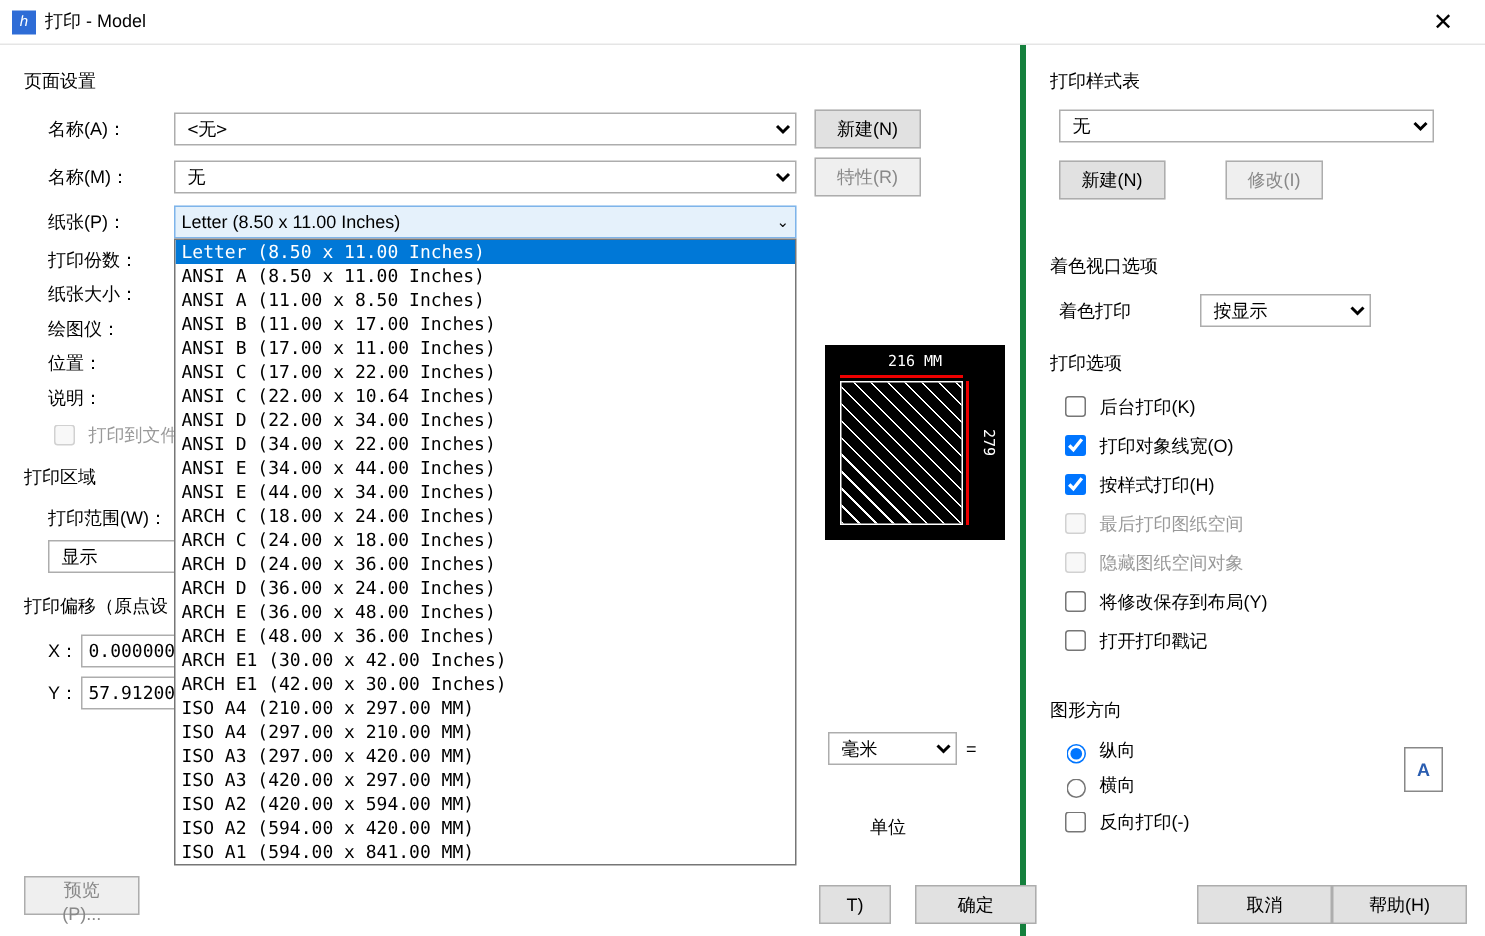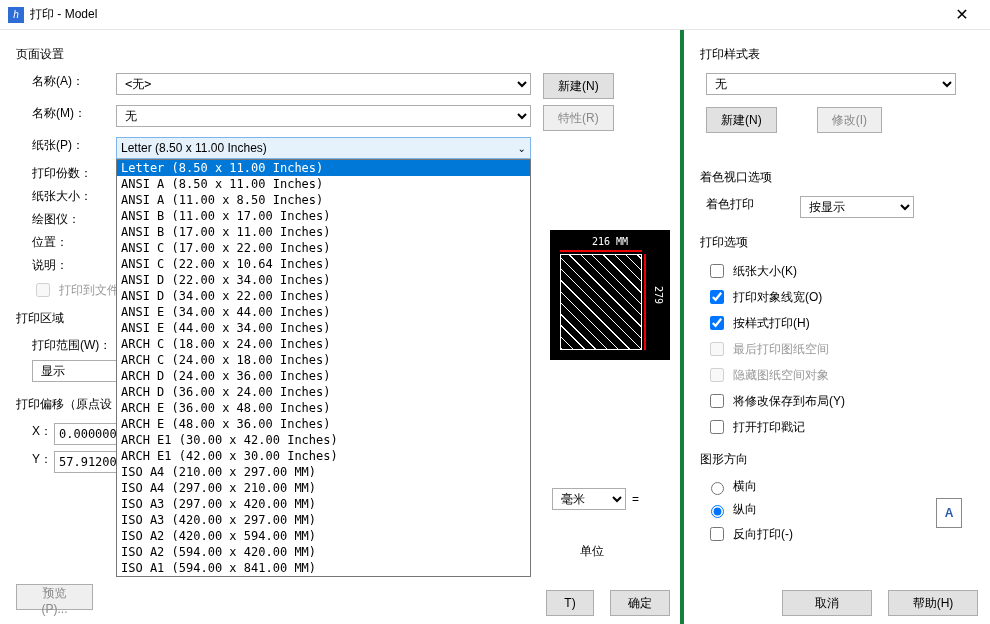--- a/index.html
+++ b/index.html
@@ -5,32 +5,32 @@
 * { box-sizing: border-box; font-family: "Microsoft YaHei", "Segoe UI", sans-serif; font-size: 12px; }
 body { margin: 0; background: #fff; width: 990px; height: 624px; overflow: hidden; position: relative; }
 .titlebar { height: 30px; display: flex; align-items: center; padding: 0 8px; border-bottom: 1px solid #e5e5e5; }
 .titlebar .icon { width: 16px; height: 16px; background: #2e6cd6; margin-right: 6px; display: flex; align-items: center; justify-content: center; color: #fff; font-style: italic; font-size: 10px; }
 .titlebar .title { flex: 1; }
 .titlebar .close { width: 40px; text-align: center; font-size: 16px; cursor: pointer; }
 .content { display: flex; height: calc(100% - 30px); }
 .left { width: 680px; padding: 12px 16px; position: relative; }
 .right { flex: 1; padding: 12px 16px; border-left: 4px solid #15803d; }
 .section-title { margin: 4px 0 10px 0; }
-.row { display: flex; align-items: flex-start; margin: 6px 0; }
+.row { display: flex; align-items: center; margin: 6px 0; }
 .label { width: 100px; padding-left: 16px; }
 select, input[type=text] { border: 1px solid #adadad; background: #fff; height: 22px; padding: 0 4px; font-family: "SimSun", monospace; font-size: 12px; }
 select { padding-right: 18px; }
 .btn { border: 1px solid #adadad; background: #e1e1e1; height: 26px; padding: 0 14px; cursor: pointer; }
 .btn:disabled { color: #888; background: #efefef; }
 .input-num { width: 78px; text-align: left; font-family: "SimSun", monospace; }
 .chk { margin: 6px 0; display: flex; align-items: center; gap: 6px; }
 .chk input { width: 14px; height: 14px; }
 .chk.disabled { color: #999; }
 .radio { margin: 6px 0; display: flex; align-items: center; gap: 6px; }
-.bottom-buttons { position: absolute; bottom: 8px; right: 12px; display: flex; gap: 16px; }
+.bottom-buttons { position: absolute; bottom: 8px; right: 12px; display: flex; }
 .bottom-buttons .btn { width: 90px; }
 .left-bottom-preview { position: absolute; bottom: 8px; left: 16px; }
 
 
 .paper-select-wrap { position: relative; }
 .paper-select-btn { width: 415px; height: 22px; border: 1px solid #7eb4ea; background: #e5f1fb; display: flex; align-items: center; padding: 0 4px; font-family: "SimSun", monospace; cursor: pointer; }
 .paper-select-btn .arrow { margin-left: auto; font-size: 10px; }
 .paper-list { position: absolute; top: 22px; left: 0; width: 415px; max-height: 420px; background: #fff; border: 1px solid #767676; z-index: 100; overflow-y: auto; }
 .paper-list-item { padding: 1px 4px; font-family: "SimSun", monospace; white-space: nowrap; cursor: pointer; }
 .paper-list-item.selected { background: #0078d7; color: #fff; }
@@ -166,34 +166,34 @@
 
     <div class="preview-box">
       <div class="dim-top">216 MM</div>
       <div class="dim-right">279</div>
       <div class="red-top"></div>
       <div class="red-right"></div>
       <div class="hatch"></div>
     </div>
 
     <div style="position:absolute; left:552px; top:458px; display:flex; align-items:center;">
-      <select style="width:74px">
+      <select style="width:86px">
         <option class="mm-unit">毫米</option>
       </select>
       <span class="eq-sign">=</span>
     </div>
     <div style="position:absolute; left:580px; top:513px;">单位</div>
 
     <div class="left-bottom-preview">
       <button class="btn" disabled="" style="width:77px">预览(P)...</button>
     </div>
 
     <div style="position:absolute; bottom:8px; left:546px; display:flex; gap:16px;">
       <button class="btn" style="width:48px">T)</button>
-      <button class="btn" style="width:60px">确定</button>
+      <button class="btn" style="width:81px">确定</button>
     </div>
   </div>
 
   <div class="right">
     <div class="section-title">打印样式表</div>
     <select style="width:250px; margin-left:6px">
       <option>无</option>
     </select>
     <div style="margin:12px 0 0 6px; display:flex; gap:40px;">
       <button class="btn">新建(N)</button>
@@ -205,21 +205,21 @@
       <div style="width:100px; padding-left:6px">着色打印</div>
       <select style="width:114px">
         <option>按显示</option>
       </select>
     </div>
 
     <div class="section-title" style="margin-top:16px">打印选项</div>
     <div style="padding-left:6px">
       <div class="chk">
           <input type="checkbox" style="">
-          <span>纸张大小(K)</span>
+          <span>后台打印(K)</span>
         </div>
       <div class="chk">
           <input type="checkbox" checked="" style="">
           <span>打印对象线宽(O)</span>
         </div>
       <div class="chk">
           <input type="checkbox" checked="" style="">
           <span>按样式打印(H)</span>
         </div>
       <div class="chk disabled">
@@ -233,30 +233,30 @@
       <div class="chk">
           <input type="checkbox" style="">
           <span>将修改保存到布局(Y)</span>
         </div>
       <div class="chk">
           <input type="checkbox" style="">
           <span>打开打印戳记</span>
         </div>
     </div>
 
-    <div class="section-title" style="margin-top:14px">图形方向</div>
+    <div class="section-title" style="margin-top:28px">图形方向</div>
     <div style="padding-left:6px">
+      <div class="radio">
+          <input type="radio" name="orient" checked="" style="">
+          <span>纵向</span>
+        </div>
       <div class="radio">
           <input type="radio" name="orient" style="">
           <span>横向</span>
         </div>
-      <div class="radio">
-          <input type="radio" name="orient" checked="" style="">
-          <span>纵向</span>
-        </div>
       <div class="chk">
           <input type="checkbox" style="">
           <span>反向打印(-)</span>
         </div>
     </div>
     <div class="orient-icon">
         <span>A</span>
       </div>
 
     <div class="bottom-buttons">

